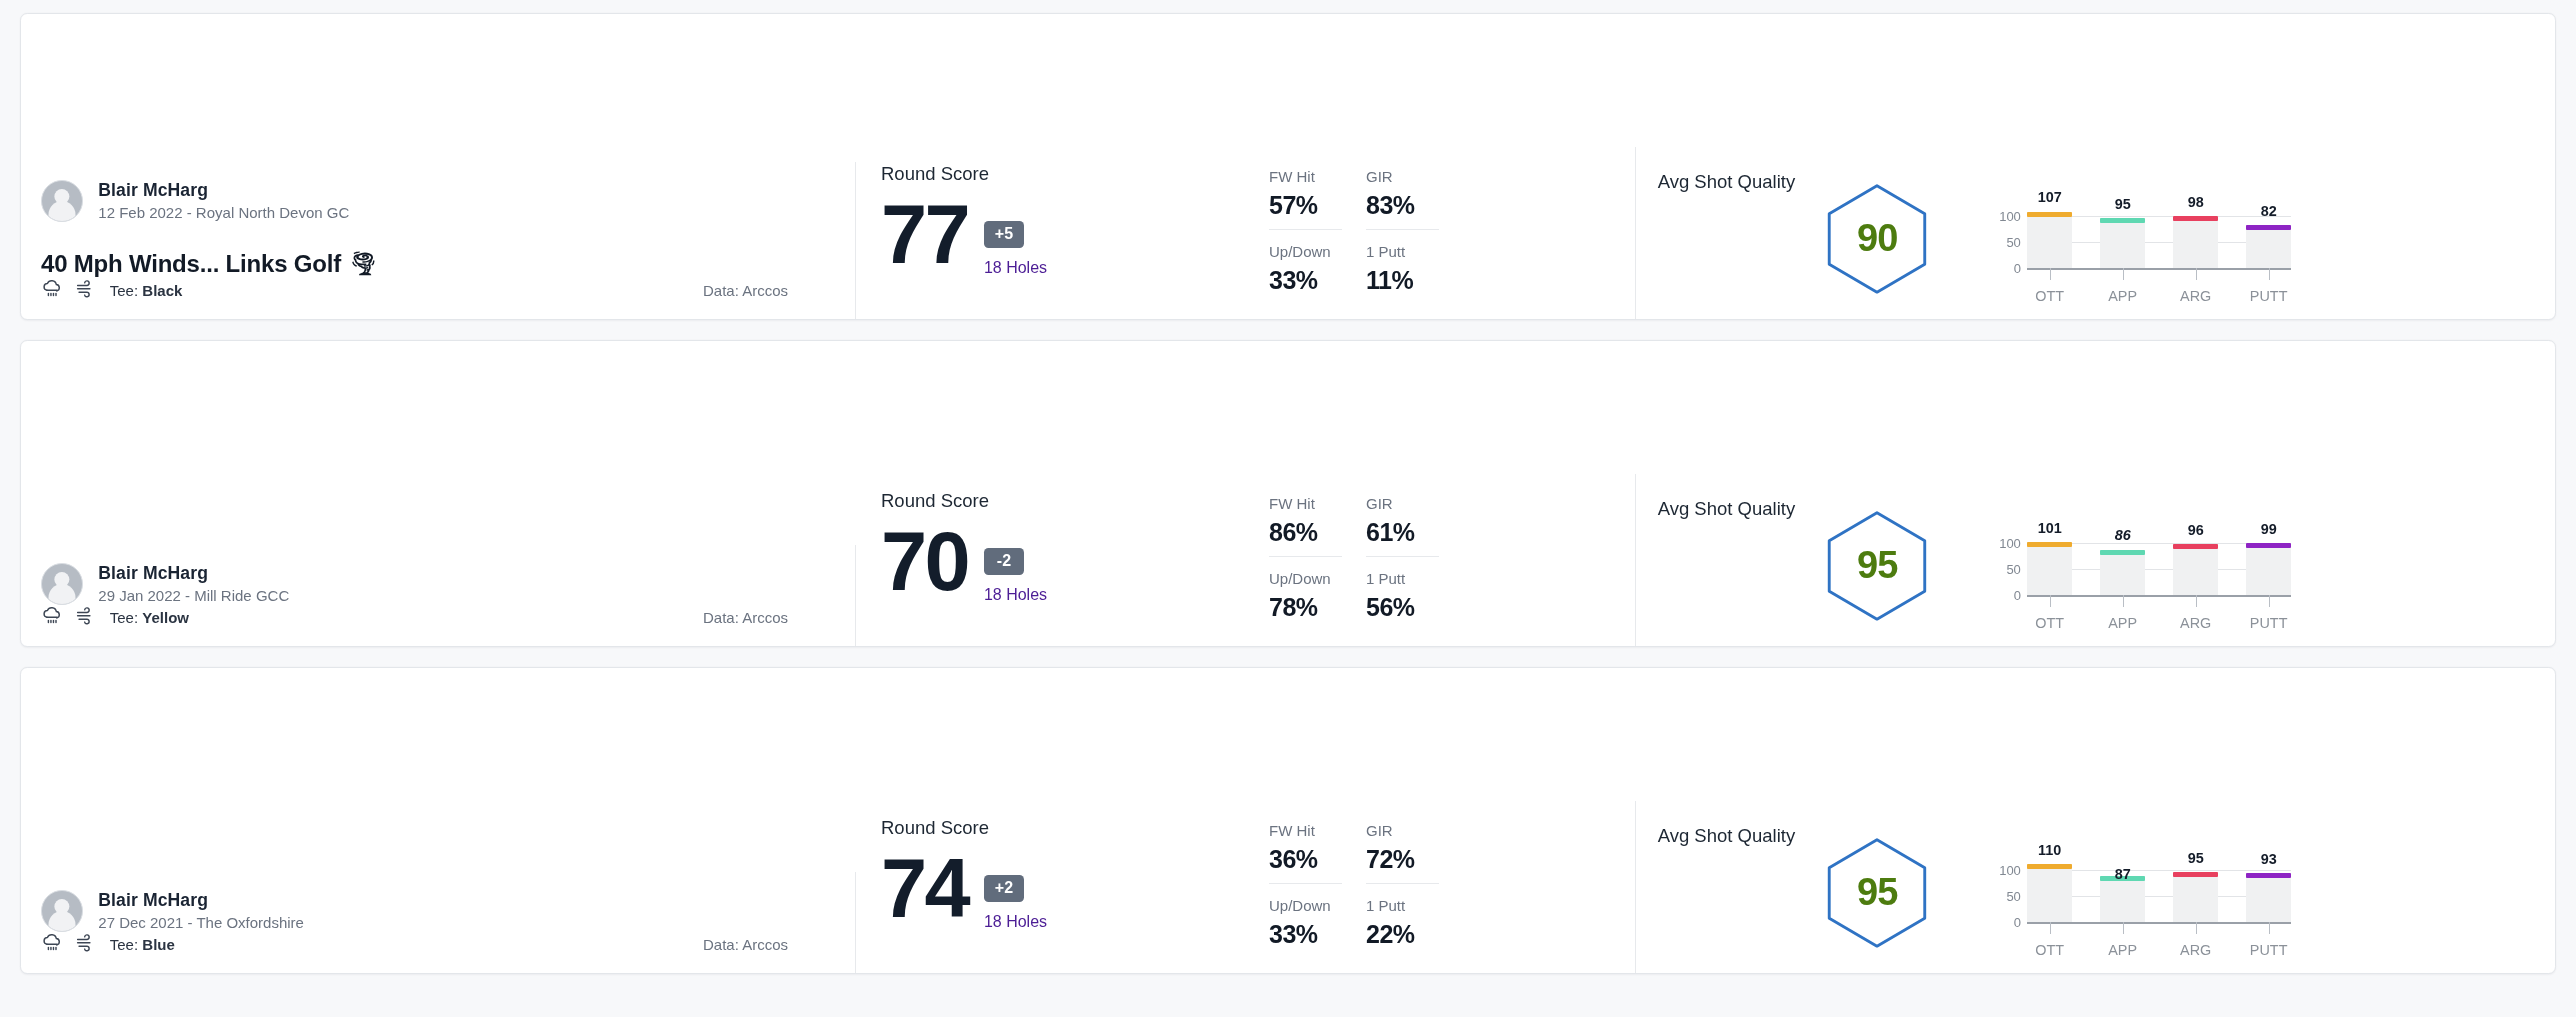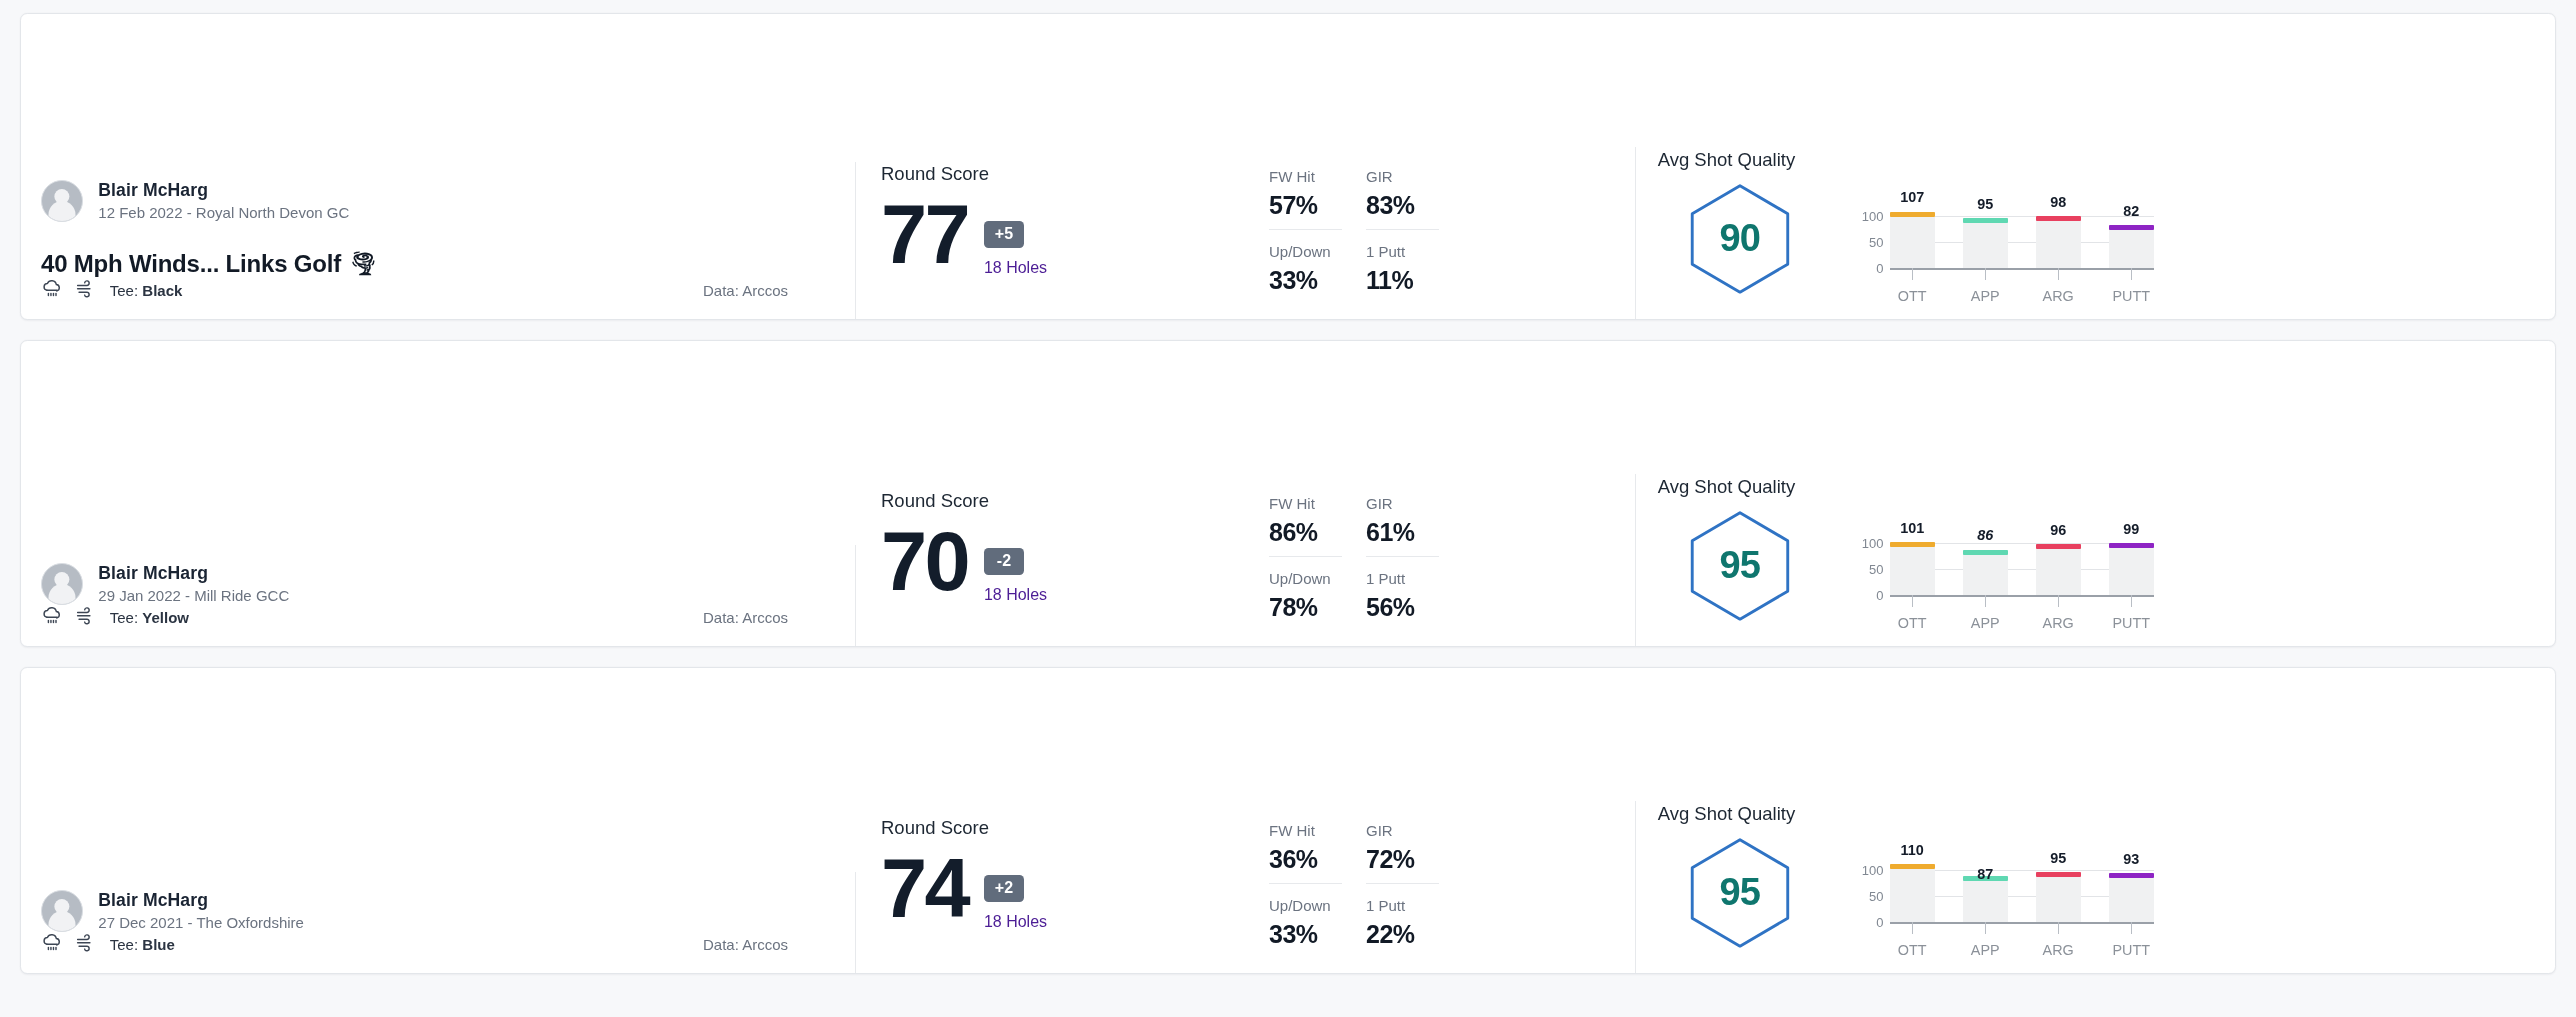--- a/index.html
+++ b/index.html
@@ -204,21 +204,20 @@
     color: #121a26;
     margin-top: 6.3px;
     letter-spacing: -0.5px;
   }
 
   
   .quality {
     flex: 1 1 auto;
     padding: 16px 20px 14.4px 21.7px;
     display: flex;
-    flex-direction: column;
   }
   .q-title {
     font-size: 18.5px;
     color: #1d2733;
     font-weight: 400;
   }
   .q-body {
     display: flex;
     flex-direction: row;
     align-items: flex-start;
@@ -236,21 +235,21 @@
   }
   .hexwrap svg { position: absolute; inset: 0; }
   .hexval {
     position: absolute;
     inset: 0;
     display: flex;
     align-items: center;
     justify-content: center;
     font-size: 38px;
     font-weight: 700;
-    color: #0f766e;
+    color: #4d7c0f;
     letter-spacing: -0.9px;
   }
 
   
   .chart {
     position: relative;
     width: 298px;
     height: 117px;
     margin-left: 43px;
     margin-top: 12.6px;

